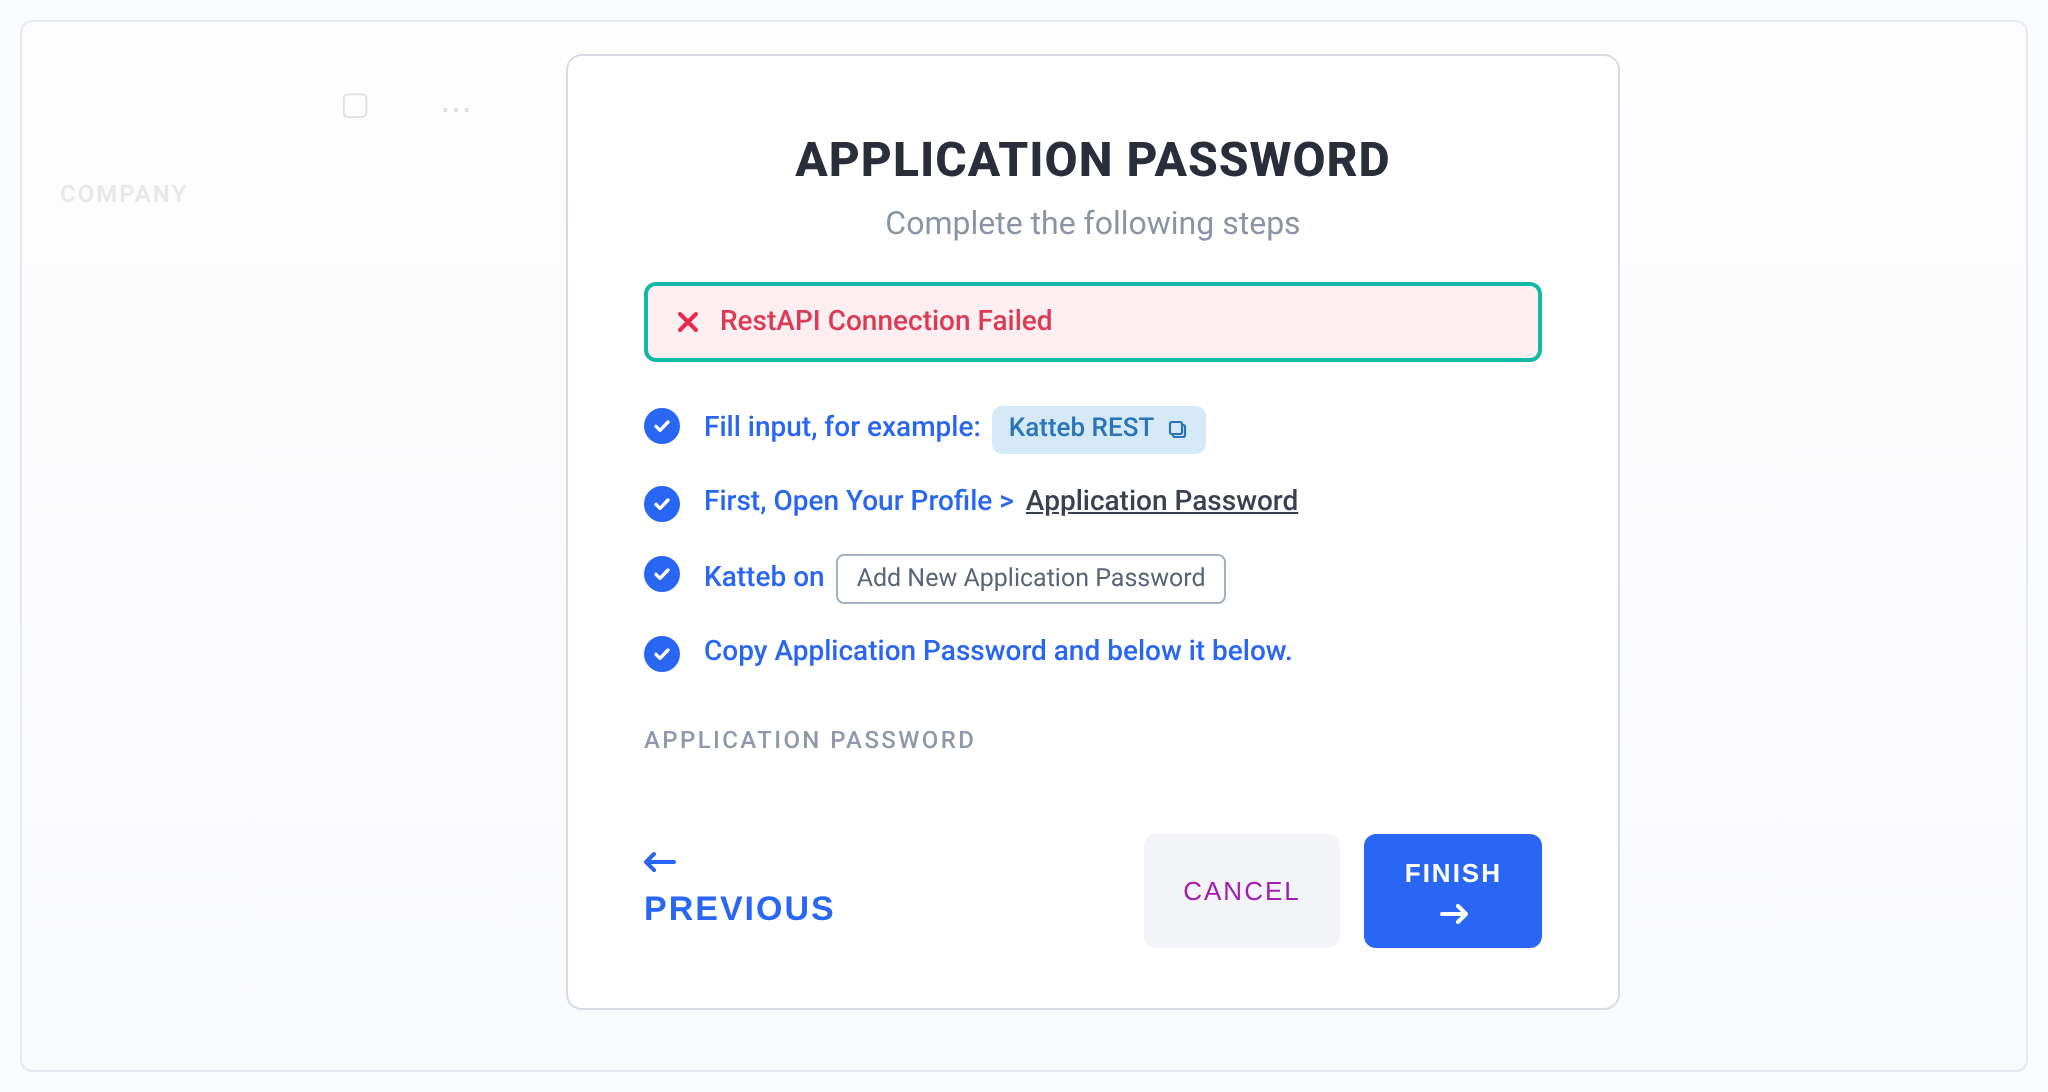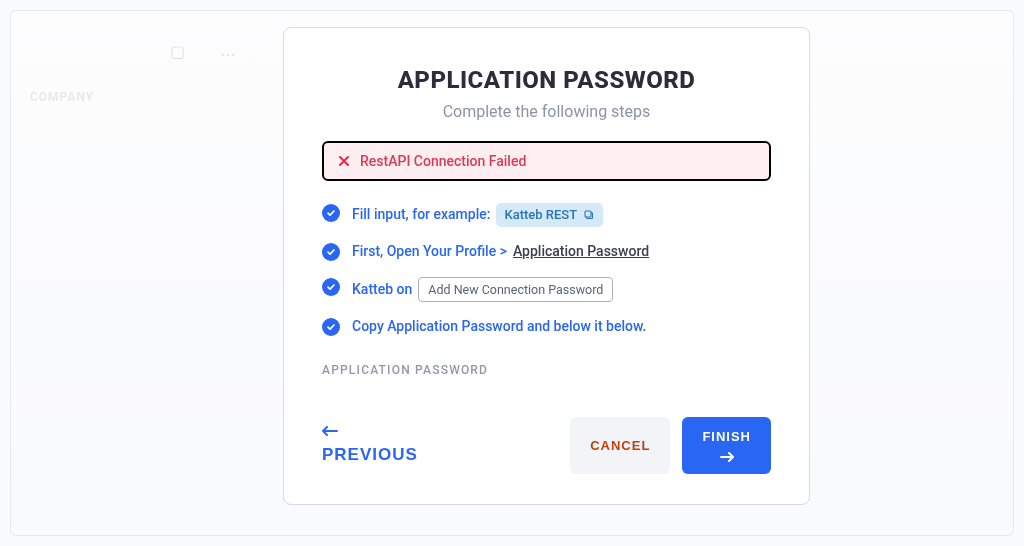--- a/index.html
+++ b/index.html
@@ -51,21 +51,21 @@
     color: #2a2e3a;
     margin-bottom: 8px;
   }
   .modal .subtitle {
     text-align: center;
     font-size: 16px;
     color: #8b94a6;
     margin-bottom: 20px;
   }
   .alert {
-    border: 2px solid #000000;
+    border: 2px solid #14b8a6;
     background: #fdeef1;
     border-radius: 6px;
     padding: 10px 14px;
     display: flex;
     align-items: center;
     color: #db3b56;
     font-size: 14px;
     font-weight: 500;
     margin-bottom: 22px;
   }
@@ -165,22 +165,22 @@
     font-weight: 700;
     font-size: 17px;
     letter-spacing: 1px;
     background: transparent;
     border: 0;
     cursor: pointer;
     flex-direction: column;
   }
   .btn-cancel {
     background: #f2f4f7;
-    color: #c2410c;
-    font-weight: 700;
+    color: #a21caf;
+    font-weight: 400;
     font-size: 13px;
     letter-spacing: 1px;
     border: 0;
     border-radius: 6px;
     padding: 12px 20px;
     cursor: pointer;
   }
   .btn-finish {
     background: #2a66f4;
     color: #ffffff;
@@ -250,21 +250,21 @@
   </div>
 
   <div class="step">
     <span class="step-check">
         <svg width="10" height="10" viewBox="0 0 10 10">
           <path d="M2 5.2 L4 7.2 L8 3" stroke="#fff" stroke-width="1.7" fill="none" stroke-linecap="round" stroke-linejoin="round"></path>
         </svg>
       </span>
     <span class="step-body">
       <span>Katteb on</span>
-      <span class="btn-outline">Add New Connection Password</span>
+      <span class="btn-outline">Add New Application Password</span>
     </span>
   </div>
 
   <div class="step">
     <span class="step-check">
         <svg width="10" height="10" viewBox="0 0 10 10">
           <path d="M2 5.2 L4 7.2 L8 3" stroke="#fff" stroke-width="1.7" fill="none" stroke-linecap="round" stroke-linejoin="round"></path>
         </svg>
       </span>
     <span class="step-body" style="display:block;">

